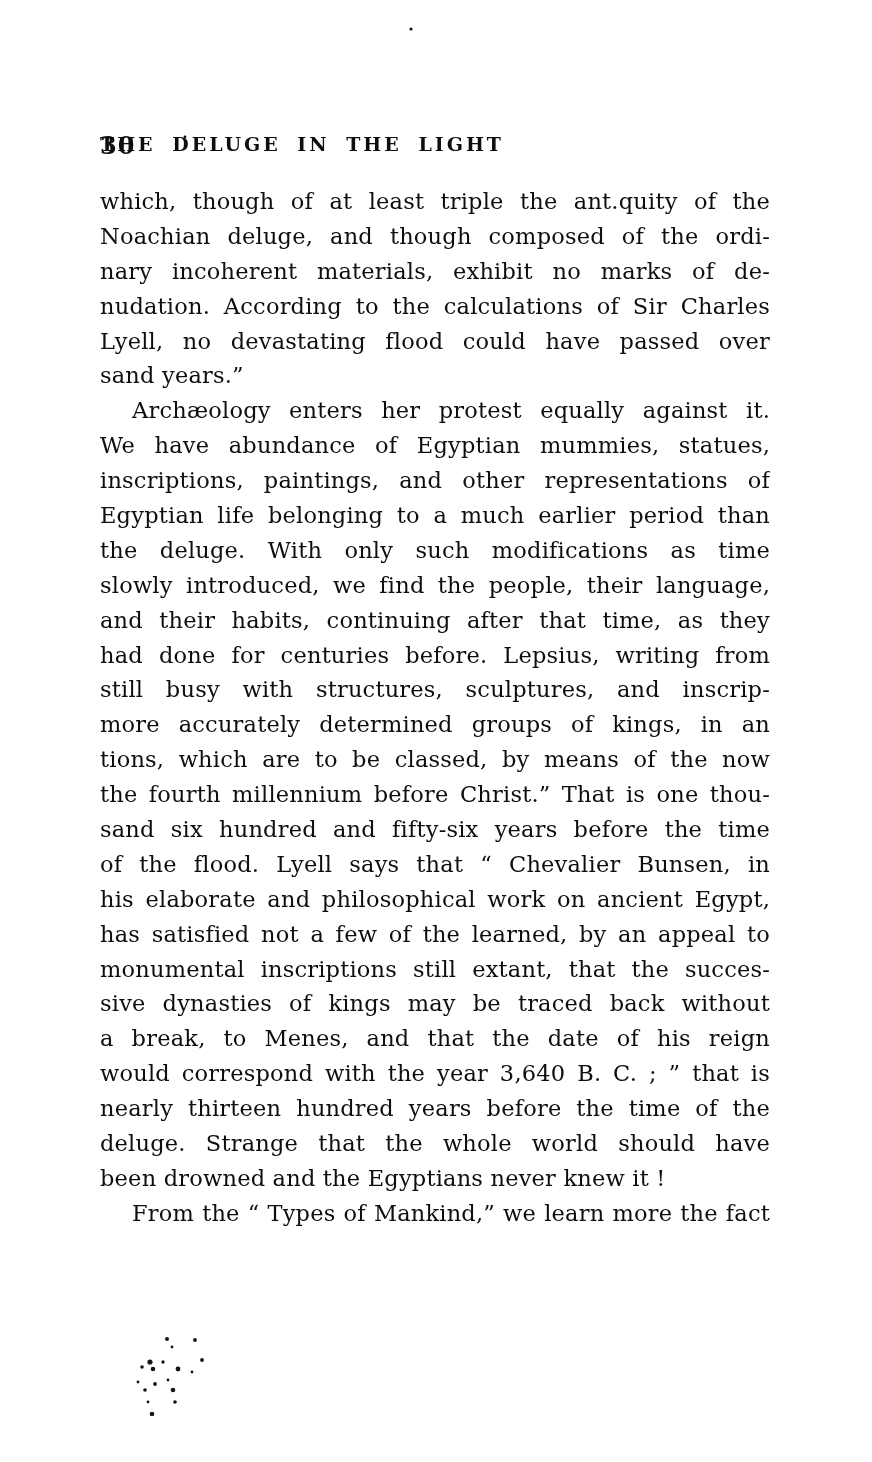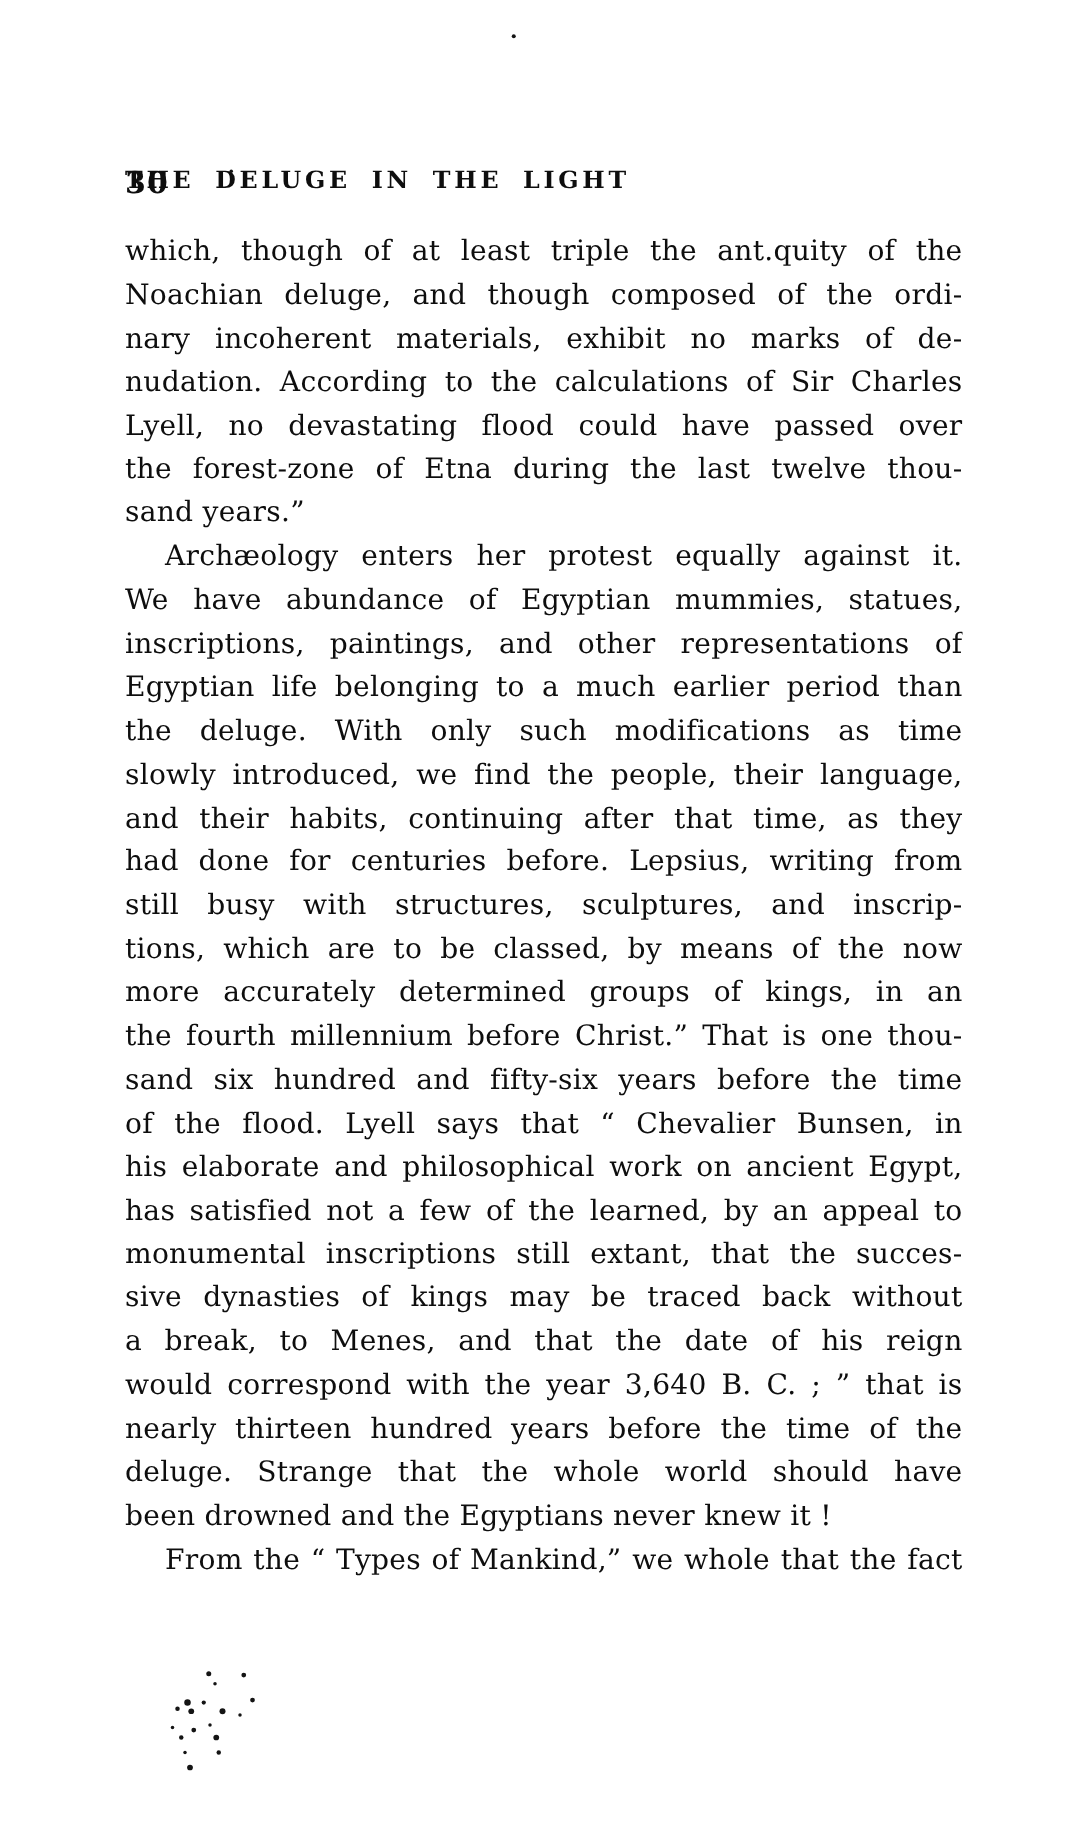--- a/index.html
+++ b/index.html
@@ -77,46 +77,45 @@
     <div class="pagenum">30</div>
     <div class="running-title">THE DELUGE IN THE LIGHT</div>
   </div>
 
   <div class="body-text" id="text-block">
       <div class="line">which, though of at least triple the ant.quity of the</div>
       <div class="line">Noachian deluge, and though composed of the ordi-</div>
       <div class="line">nary incoherent materials, exhibit no marks of de-</div>
       <div class="line">nudation. According to the calculations of Sir Charles</div>
       <div class="line">Lyell, no devastating flood could have passed over</div>
-      <div class="line">the forest-zone of Etna during the last twelve thou-</div>
       <div class="line left">sand years.”</div>
       <div class="line indent">Archæology enters her protest equally against it.</div>
       <div class="line">We have abundance of Egyptian mummies, statues,</div>
       <div class="line">inscriptions, paintings, and other representations of</div>
       <div class="line">Egyptian life belonging to a much earlier period than</div>
       <div class="line">the deluge. With only such modifications as time</div>
       <div class="line">slowly introduced, we find the people, their language,</div>
       <div class="line">and their habits, continuing after that time, as they</div>
       <div class="line">had done for centuries before. Lepsius, writing from</div>
       <div class="line">still busy with structures, sculptures, and inscrip-</div>
+      <div class="line">more accurately determined groups of kings, in an</div>
       <div class="line">tions, which are to be classed, by means of the now</div>
-      <div class="line">more accurately determined groups of kings, in an</div>
       <div class="line">the fourth millennium before Christ.” That is one thou-</div>
       <div class="line">sand six hundred and fifty-six years before the time</div>
       <div class="line">of the flood. Lyell says that “ Chevalier Bunsen, in</div>
       <div class="line">his elaborate and philosophical work on ancient Egypt,</div>
       <div class="line">has satisfied not a few of the learned, by an appeal to</div>
       <div class="line">monumental inscriptions still extant, that the succes-</div>
       <div class="line">sive dynasties of kings may be traced back without</div>
       <div class="line">a break, to Menes, and that the date of his reign</div>
       <div class="line">would correspond with the year 3,640 B. C. ; ” that is</div>
       <div class="line">nearly thirteen hundred years before the time of the</div>
       <div class="line">deluge. Strange that the whole world should have</div>
       <div class="line left">been drowned and the Egyptians never knew it !</div>
-      <div class="line indent">From the “ Types of Mankind,” we whole that the fact</div>
+      <div class="line indent">From the “ Types of Mankind,” we learn more the fact</div>
     </div>
 
   <svg class="speckles" width="872" height="1462" viewBox="0 0 872 1462">
 
     <circle cx="411" cy="29" r="1.6" fill="#141414"></circle>
     <circle cx="185" cy="137" r="1.4" fill="#141414"></circle>
 
     <circle cx="167" cy="1339" r="2.0" fill="#141414"></circle>
     <circle cx="172" cy="1347" r="1.4" fill="#141414"></circle>
     <circle cx="195" cy="1340" r="1.9" fill="#141414"></circle>

